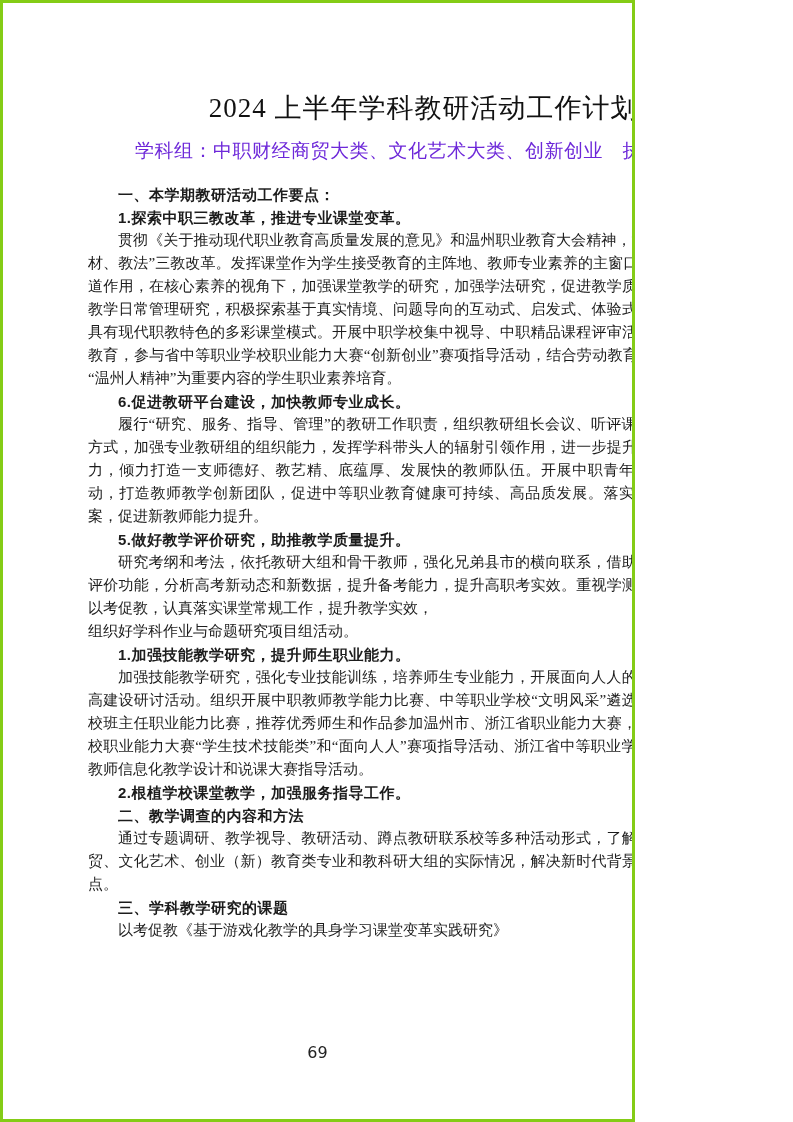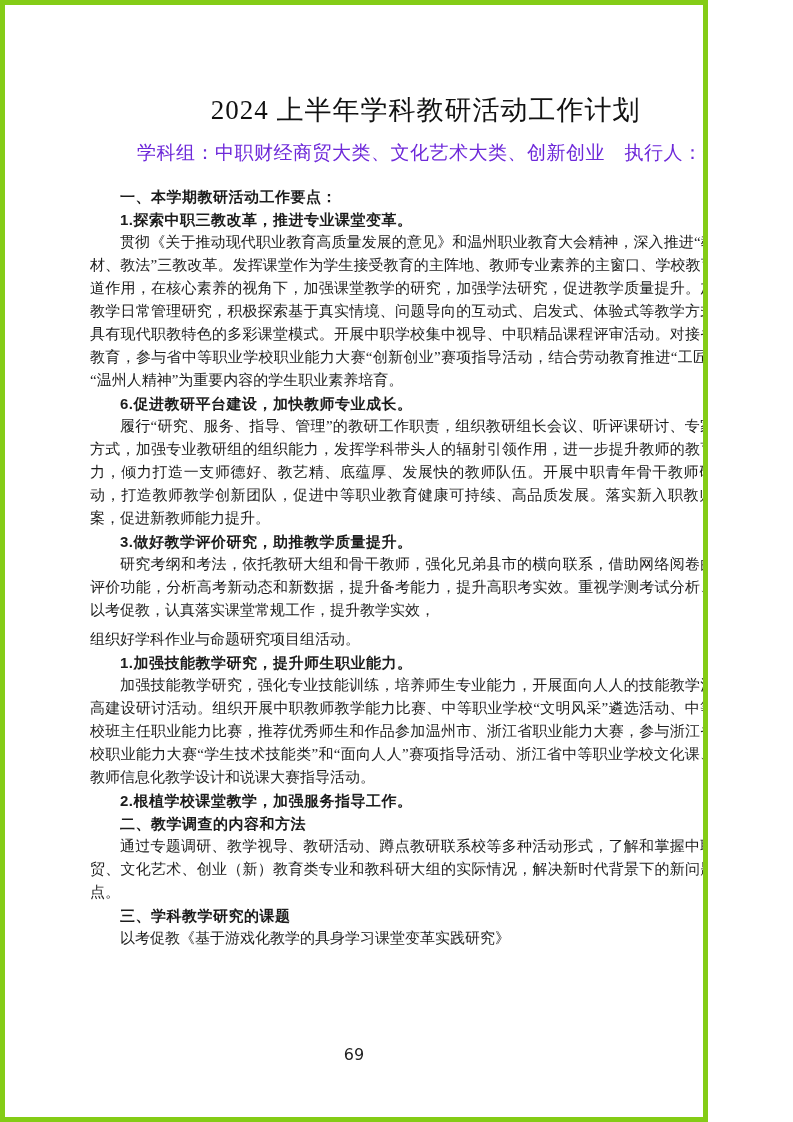--- a/index.html
+++ b/index.html
@@ -2,25 +2,25 @@
 <html lang="zh"><head>
 <meta charset="utf-8">
 <style>
   html, body {
     margin: 0;
     padding: 0;
     background: #ffffff;
   }
   .page {
     position: relative;
-    width: 708px;
+    width: 635px;
     height: 1122px;
     background: #ffffff;
     box-sizing: border-box;
-    border: 5px solid #84cc16;
+    border: 3px solid #84cc16;
     overflow: hidden;
     font-family: "Liberation Serif", "DejaVu Serif", serif;
     color: #1c1c1c;
   }
   .content {
     position: absolute;
     left: 85px;
     top: 88px;
     width: 671px;
   }
@@ -53,21 +53,20 @@
     margin: 0;
     text-indent: 2em;
   }
   .blk-h1, .blk-h2 {
     font-weight: 700;
     font-family: "Liberation Sans", "DejaVu Sans", sans-serif;
     letter-spacing: 0.5px;
   }
   .blk-p_noindent {
     text-indent: 0;
-    margin-top: 6px;
   }
   .page-footer {
     position: absolute;
     left: 0;
     right: 0;
     top: 1040px;
     text-align: center;
     font-size: 16px;
     color: #222222;
     font-family: "DejaVu Sans", "Liberation Sans", sans-serif;
@@ -79,21 +78,21 @@
 <div class="page">
   <div class="content">
     <h1 class="doc-title">2024 上半年学科教研活动工作计划</h1>
     <div class="doc-subtitle">学科组：中职财经商贸大类、文化艺术大类、创新创业　执行人：金征宇</div>
     <div class="doc-body">
         <p class="blk blk-h1">一、本学期教研活动工作要点：</p>
         <p class="blk blk-h2">1.探索中职三教改革，推进专业课堂变革。</p>
         <p class="blk blk-p">贯彻《关于推动现代职业教育高质量发展的意见》和温州职业教育大会精神，深入推进“教师、教材、教法”三教改革。发挥课堂作为学生接受教育的主阵地、教师专业素养的主窗口、学校教育的主渠道作用，在核心素养的视角下，加强课堂教学的研究，加强学法研究，促进教学质量提升。加强课堂教学日常管理研究，积极探索基于真实情境、问题导向的互动式、启发式、体验式等教学方式，探索具有现代职教特色的多彩课堂模式。开展中职学校集中视导、中职精品课程评审活动。对接省市双创教育，参与省中等职业学校职业能力大赛“创新创业”赛项指导活动，结合劳动教育推进“工匠精神”和“温州人精神”为重要内容的学生职业素养培育。</p>
         <p class="blk blk-h2">6.促进教研平台建设，加快教师专业成长。</p>
         <p class="blk blk-p">履行“研究、服务、指导、管理”的教研工作职责，组织教研组长会议、听评课研讨、专家指导等方式，加强专业教研组的组织能力，发挥学科带头人的辐射引领作用，进一步提升教师的教育教学能力，倾力打造一支师德好、教艺精、底蕴厚、发展快的教师队伍。开展中职青年骨干教师研修班活动，打造教师教学创新团队，促进中等职业教育健康可持续、高品质发展。落实新入职教师培养方案，促进新教师能力提升。</p>
-        <p class="blk blk-h2">3.做好教学评价研究，助推教学质量提升。</p>
+        <p class="blk blk-h2">5.做好教学评价研究，助推教学质量提升。</p>
         <p class="blk blk-p">研究考纲和考法，依托教研大组和骨干教师，强化兄弟县市的横向联系，借助网络阅卷的大数据评价功能，分析高考新动态和新数据，提升备考能力，提升高职考实效。重视学测考试分析、研究，以考促教，认真落实课堂常规工作，提升教学实效，</p>
         <p class="blk blk-p_noindent">组织好学科作业与命题研究项目组活动。</p>
         <p class="blk blk-h2">1.加强技能教学研究，提升师生职业能力。</p>
         <p class="blk blk-p">加强技能教学研究，强化专业技能训练，培养师生专业能力，开展面向人人的技能教学活动和双高建设研讨活动。组织开展中职教师教学能力比赛、中等职业学校“文明风采”遴选活动、中等职业学校班主任职业能力比赛，推荐优秀师生和作品参加温州市、浙江省职业能力大赛，参与浙江省中职学校职业能力大赛“学生技术技能类”和“面向人人”赛项指导活动、浙江省中等职业学校文化课、专业课教师信息化教学设计和说课大赛指导活动。</p>
         <p class="blk blk-h2">2.根植学校课堂教学，加强服务指导工作。</p>
         <p class="blk blk-h1">二、教学调查的内容和方法</p>
         <p class="blk blk-p">通过专题调研、教学视导、教研活动、蹲点教研联系校等多种活动形式，了解和掌握中职财经商贸、文化艺术、创业（新）教育类专业和教科研大组的实际情况，解决新时代背景下的新问题、新难点。</p>
         <p class="blk blk-h1">三、学科教学研究的课题</p>
         <p class="blk blk-p">以考促教《基于游戏化教学的具身学习课堂变革实践研究》</p>
       </div>

